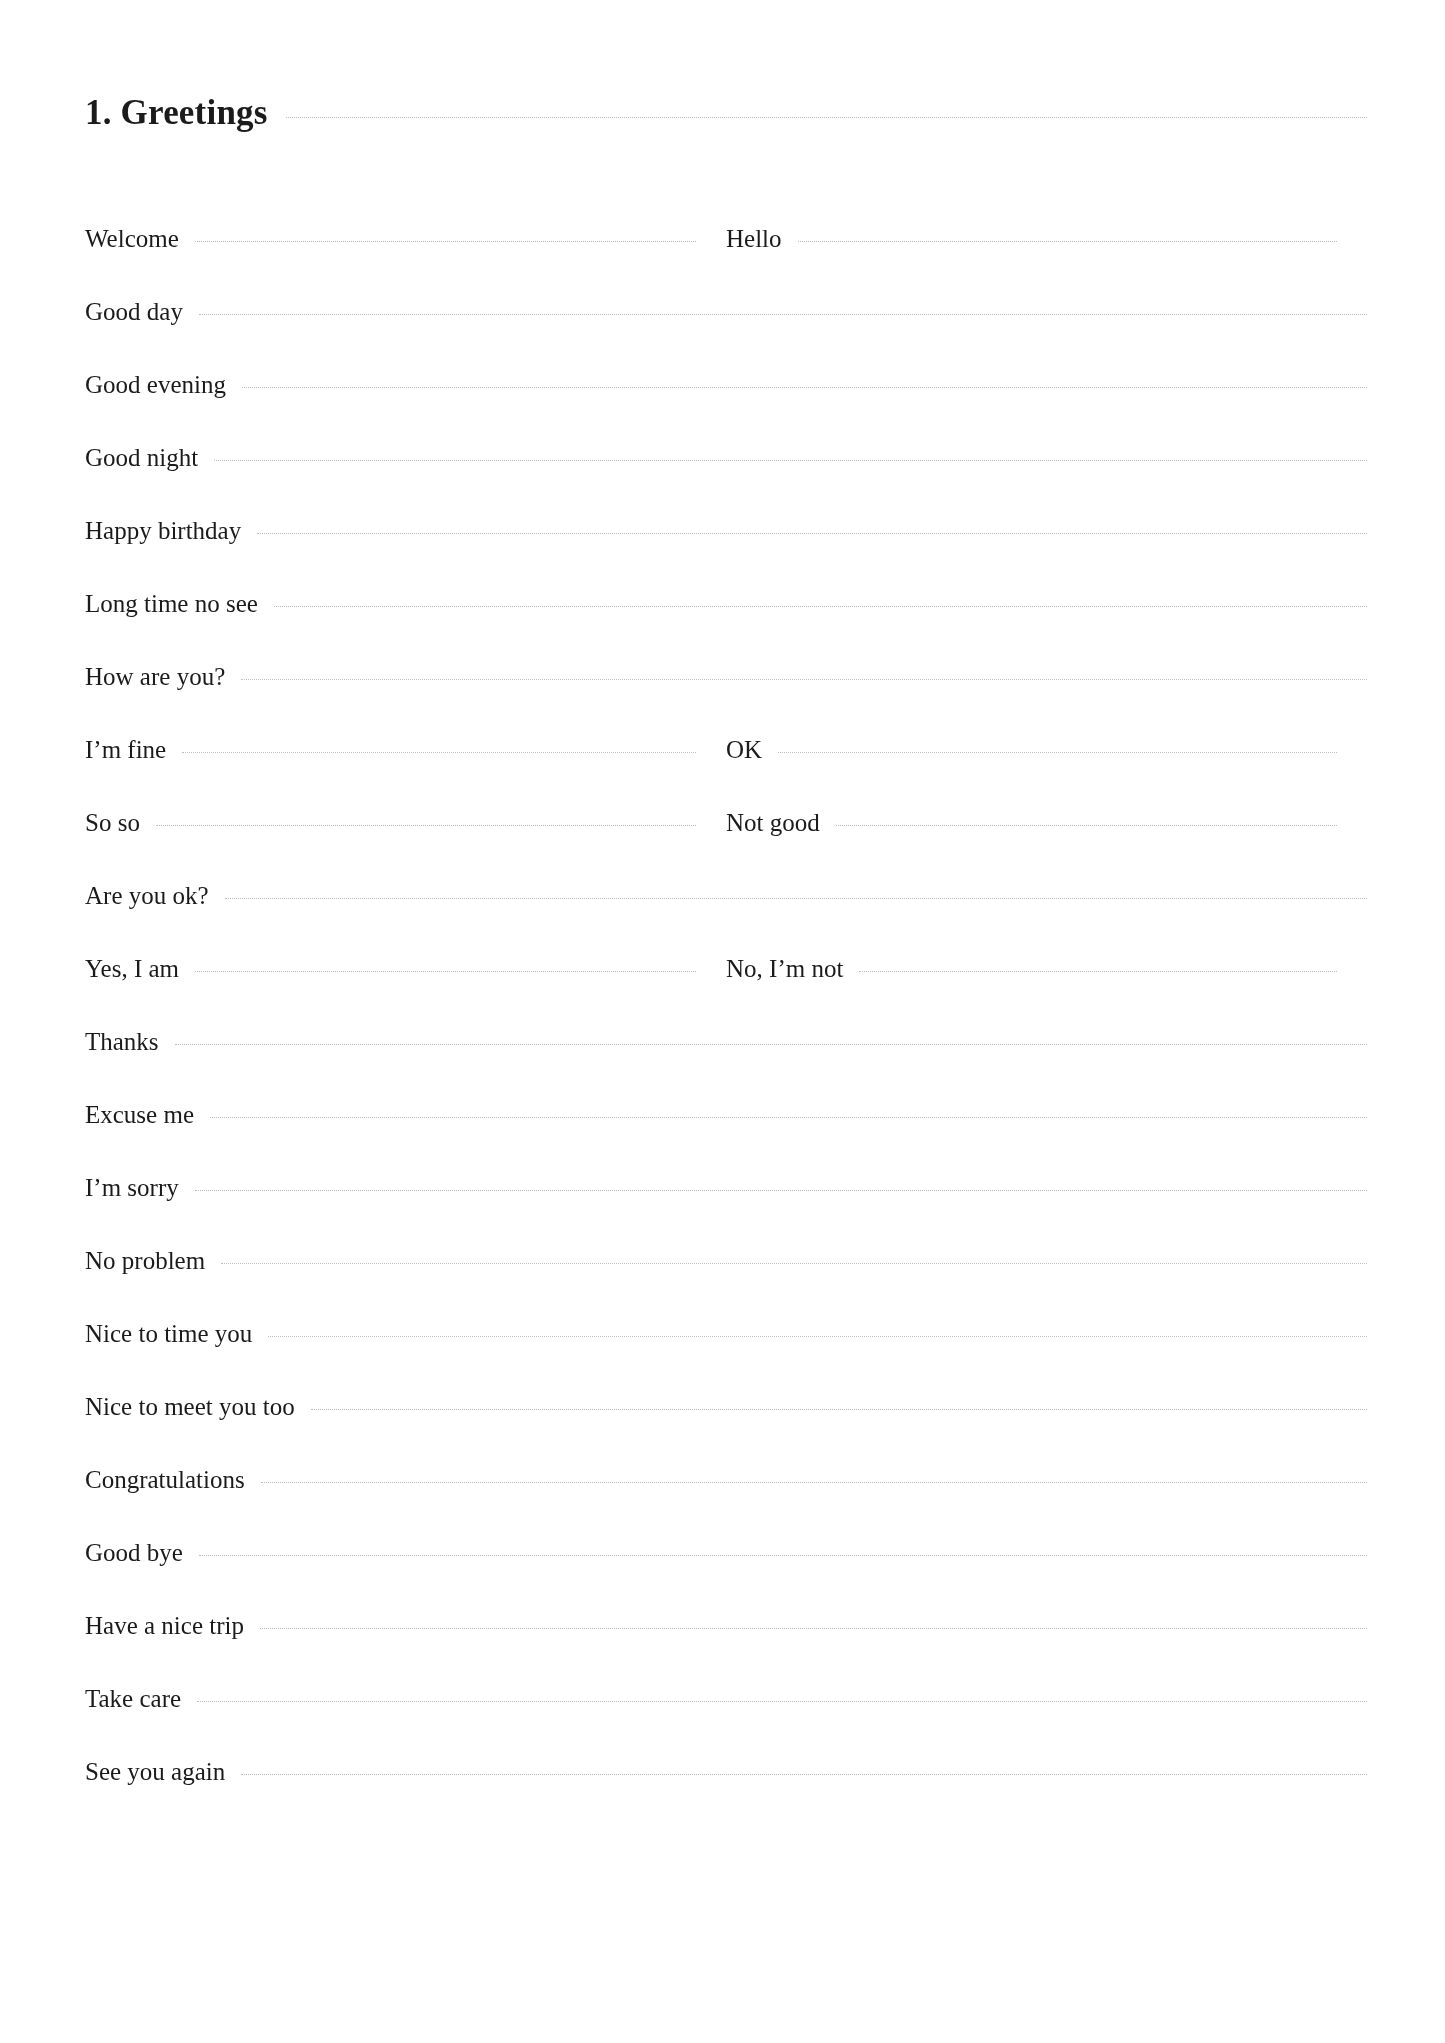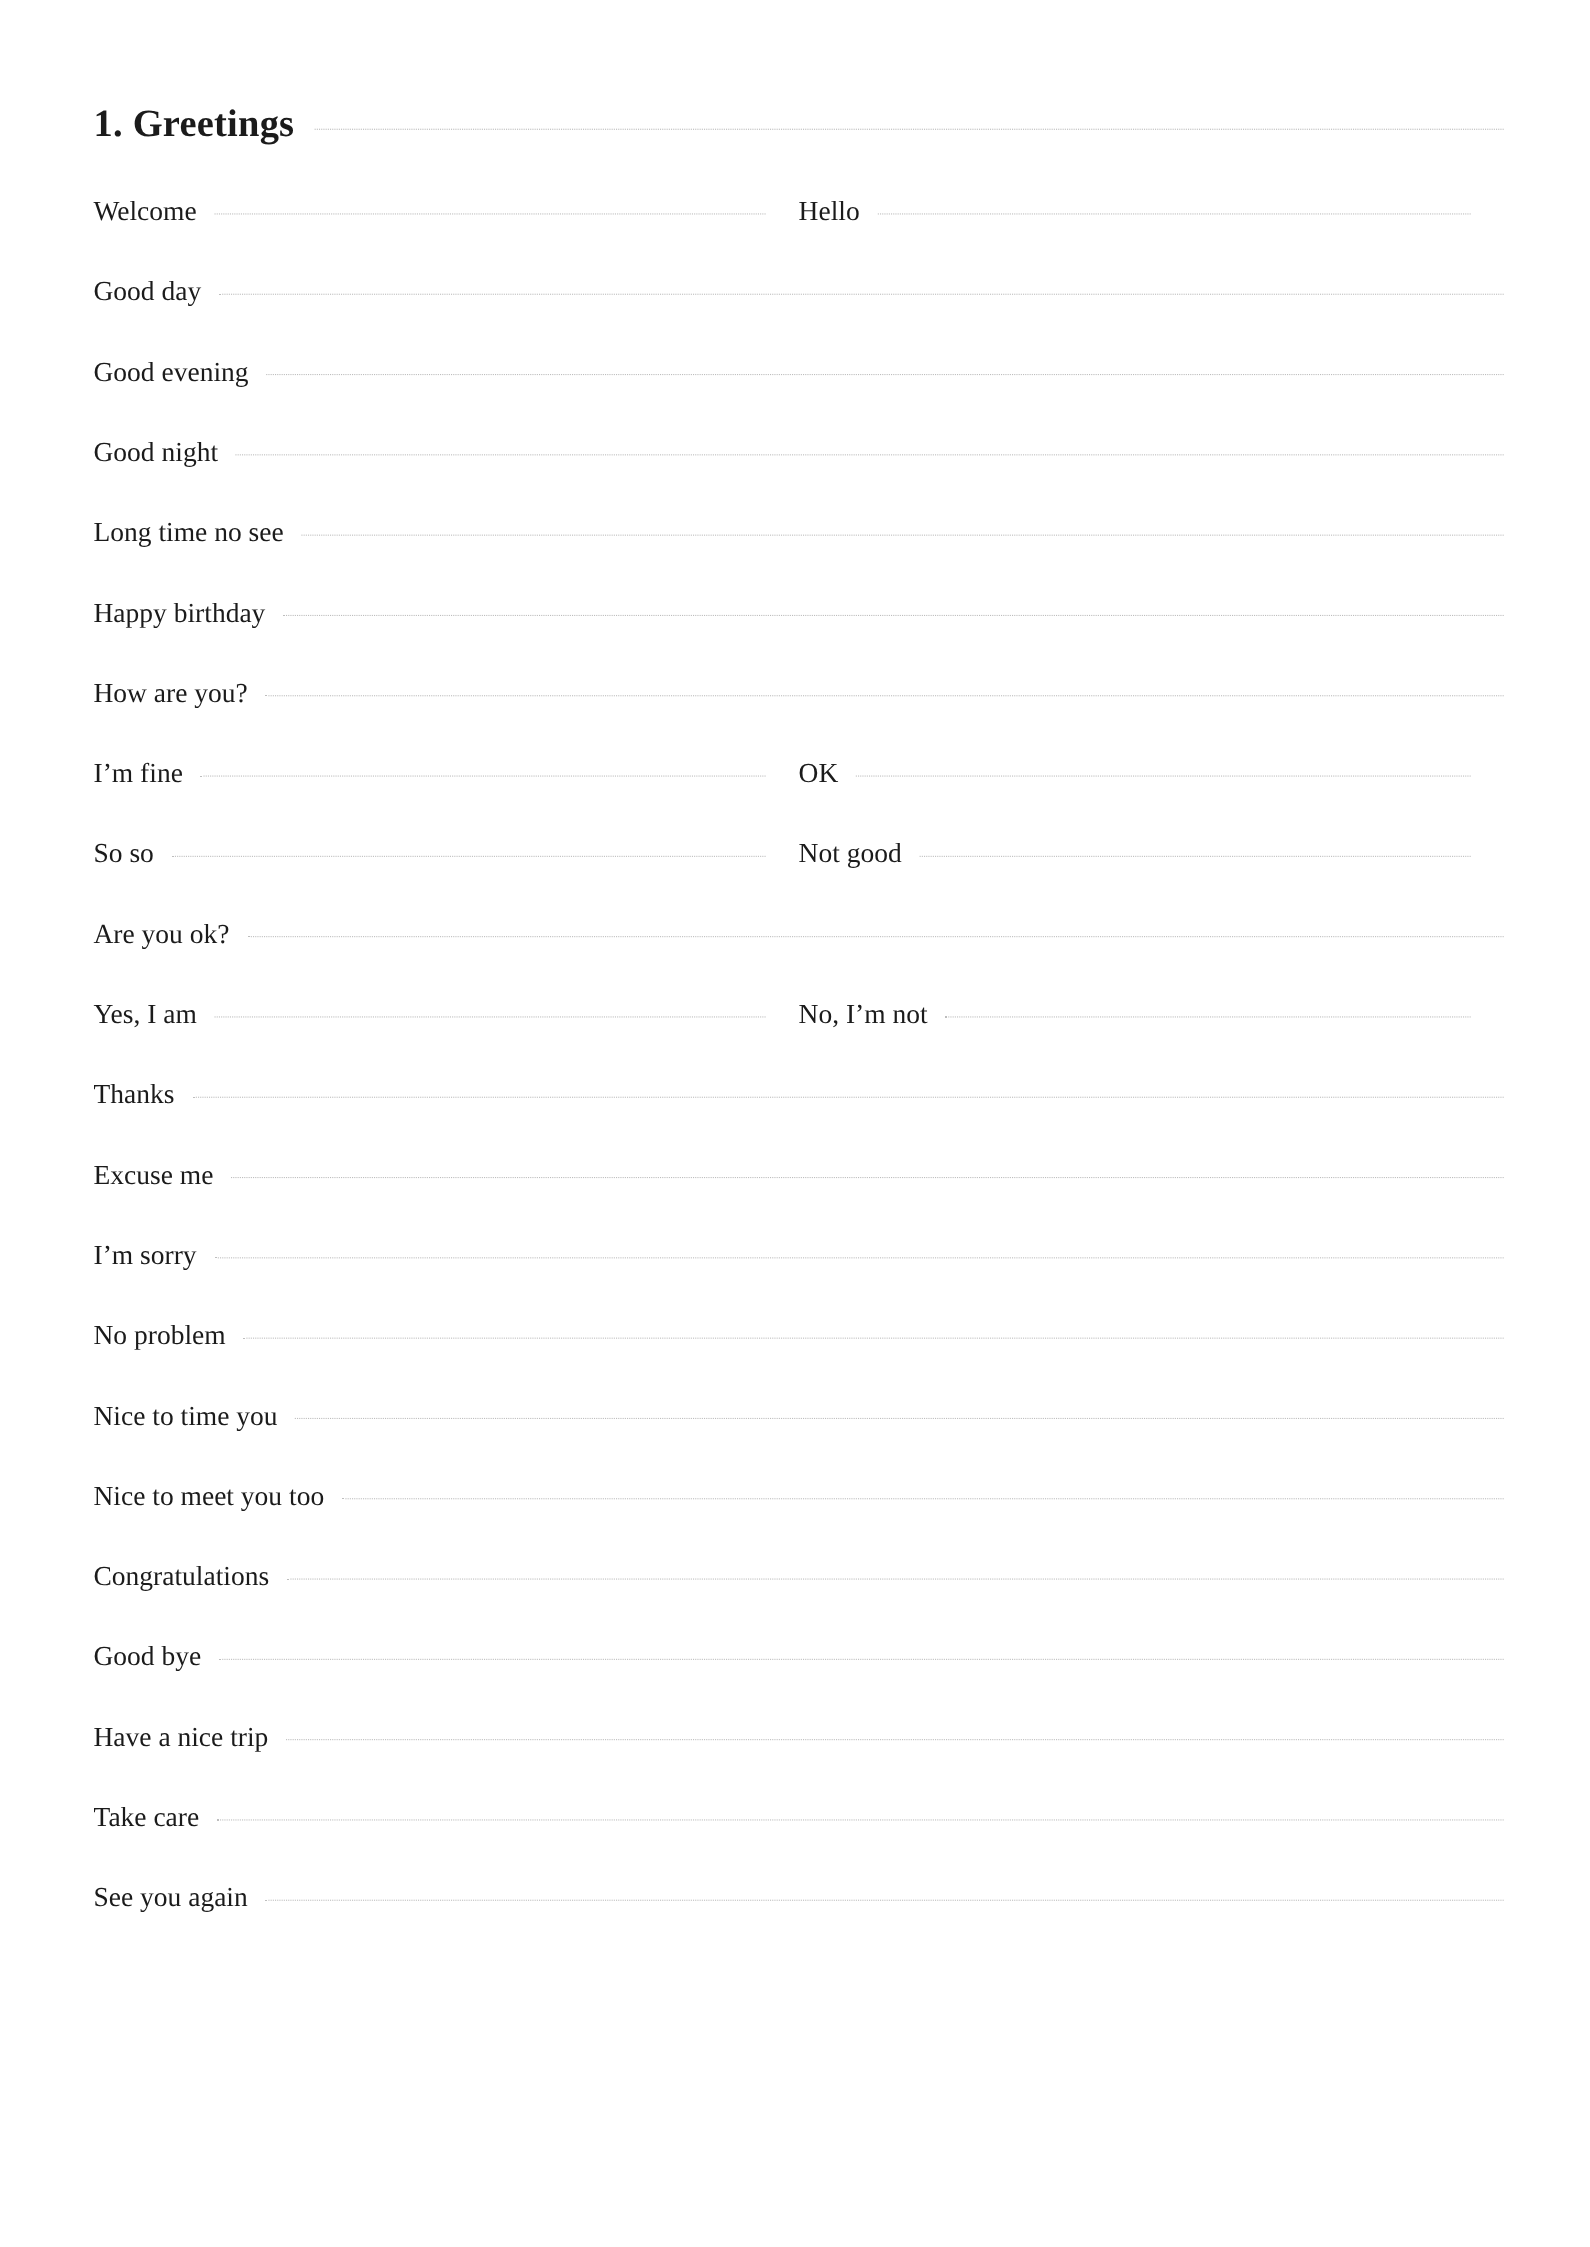--- a/index.html
+++ b/index.html
@@ -43,21 +43,21 @@
     border-bottom: 1.5px dotted #b9b9b9;
     transform: translateY(-6px);
   }
 
   
   .rows {
     display: block;
   }
   .row {
     display: flex;
-    align-items: flex-start;
+    align-items: flex-end;
     height: 73px;
   }
   .cell {
     display: flex;
     align-items: baseline;
     min-width: 0;
   }
   .cell.half {
     width: 50%;
     flex: 0 0 50%;
@@ -123,32 +123,32 @@
         </div>
       </div>
       <div class="row">
         <div class="cell full">
           <span class="label">Good night</span>
           <span class="writeline"></span>
         </div>
       </div>
       <div class="row">
         <div class="cell full">
+          <span class="label">Happy birthday</span>
+          <span class="writeline"></span>
+        </div>
+      </div>
+      <div class="row">
+        <div class="cell full">
           <span class="label">Long time no see</span>
           <span class="writeline"></span>
         </div>
       </div>
       <div class="row">
         <div class="cell full">
-          <span class="label">Happy birthday</span>
-          <span class="writeline"></span>
-        </div>
-      </div>
-      <div class="row">
-        <div class="cell full">
           <span class="label">How are you?</span>
           <span class="writeline"></span>
         </div>
       </div>
       <div class="row">
         <div class="cell half">
           <span class="label">I’m fine</span>
           <span class="writeline"></span>
         </div>
         <div class="cell half">

